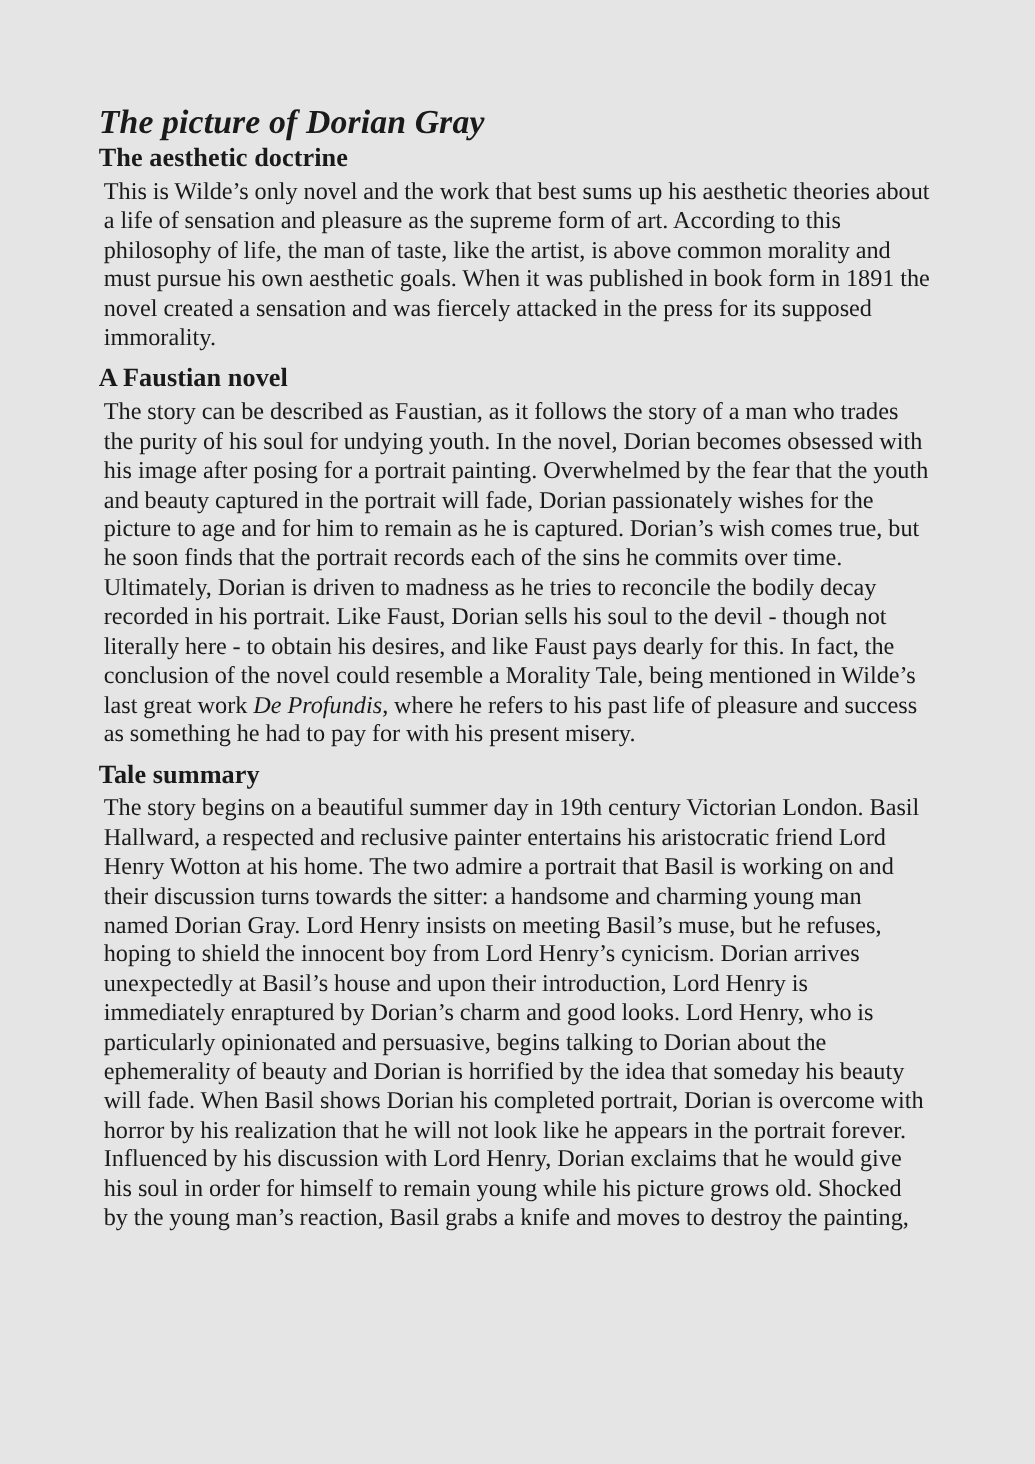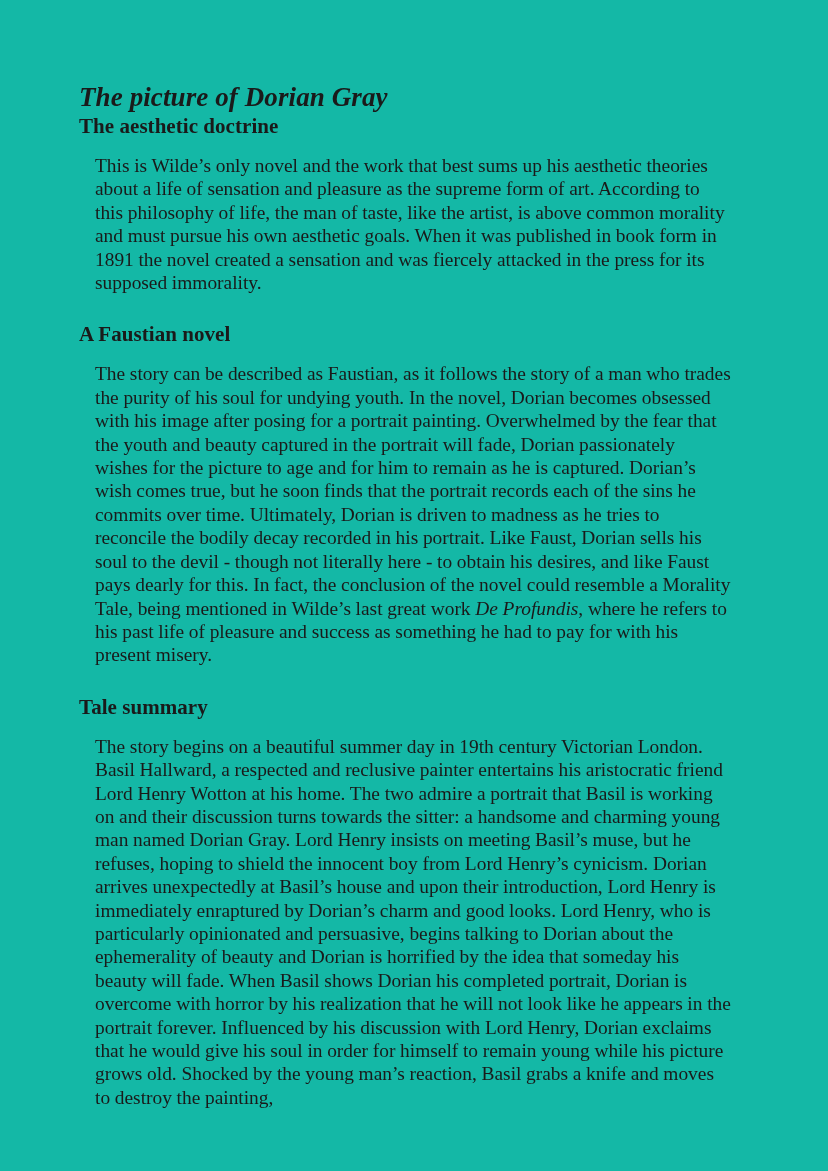--- a/index.html
+++ b/index.html
@@ -13,47 +13,47 @@
     height: 1171px;
     overflow: hidden;
     font-family: "Liberation Serif", "DejaVu Serif", serif;
     color: #1a1a1a;
     -webkit-font-smoothing: antialiased;
   }
   .page {
     position: relative;
     width: 828px;
     height: 1171px;
-    background: #14b8a6;
+    background: #e5e5e5;
     box-sizing: border-box;
     padding: 82px 80px 0 79px;
   }
   .doc-title {
     font-size: 27px;
     font-weight: bold;
     font-style: italic;
     line-height: 30px;
     margin: 0 0 2px 0;
     letter-spacing: 0.1px;
   }
   .section-heading {
     font-size: 21px;
     font-weight: bold;
     font-style: normal;
     line-height: 24px;
     margin: 0 0 1px 0;
     letter-spacing: 0.05px;
   }
   .section-heading.spaced {
-    margin-top: 28px;
+    margin-top: 8px;
   }
   .body-text {
     font-size: 19.4px;
     line-height: 23.4px;
-    margin: 16px;
+    margin: 4px;
     text-align: left;
     max-width: 672px;
     word-spacing: -0.15px;
   }
   .body-text em {
     font-style: italic;
   }
 </style>
 </head>
 <body>

